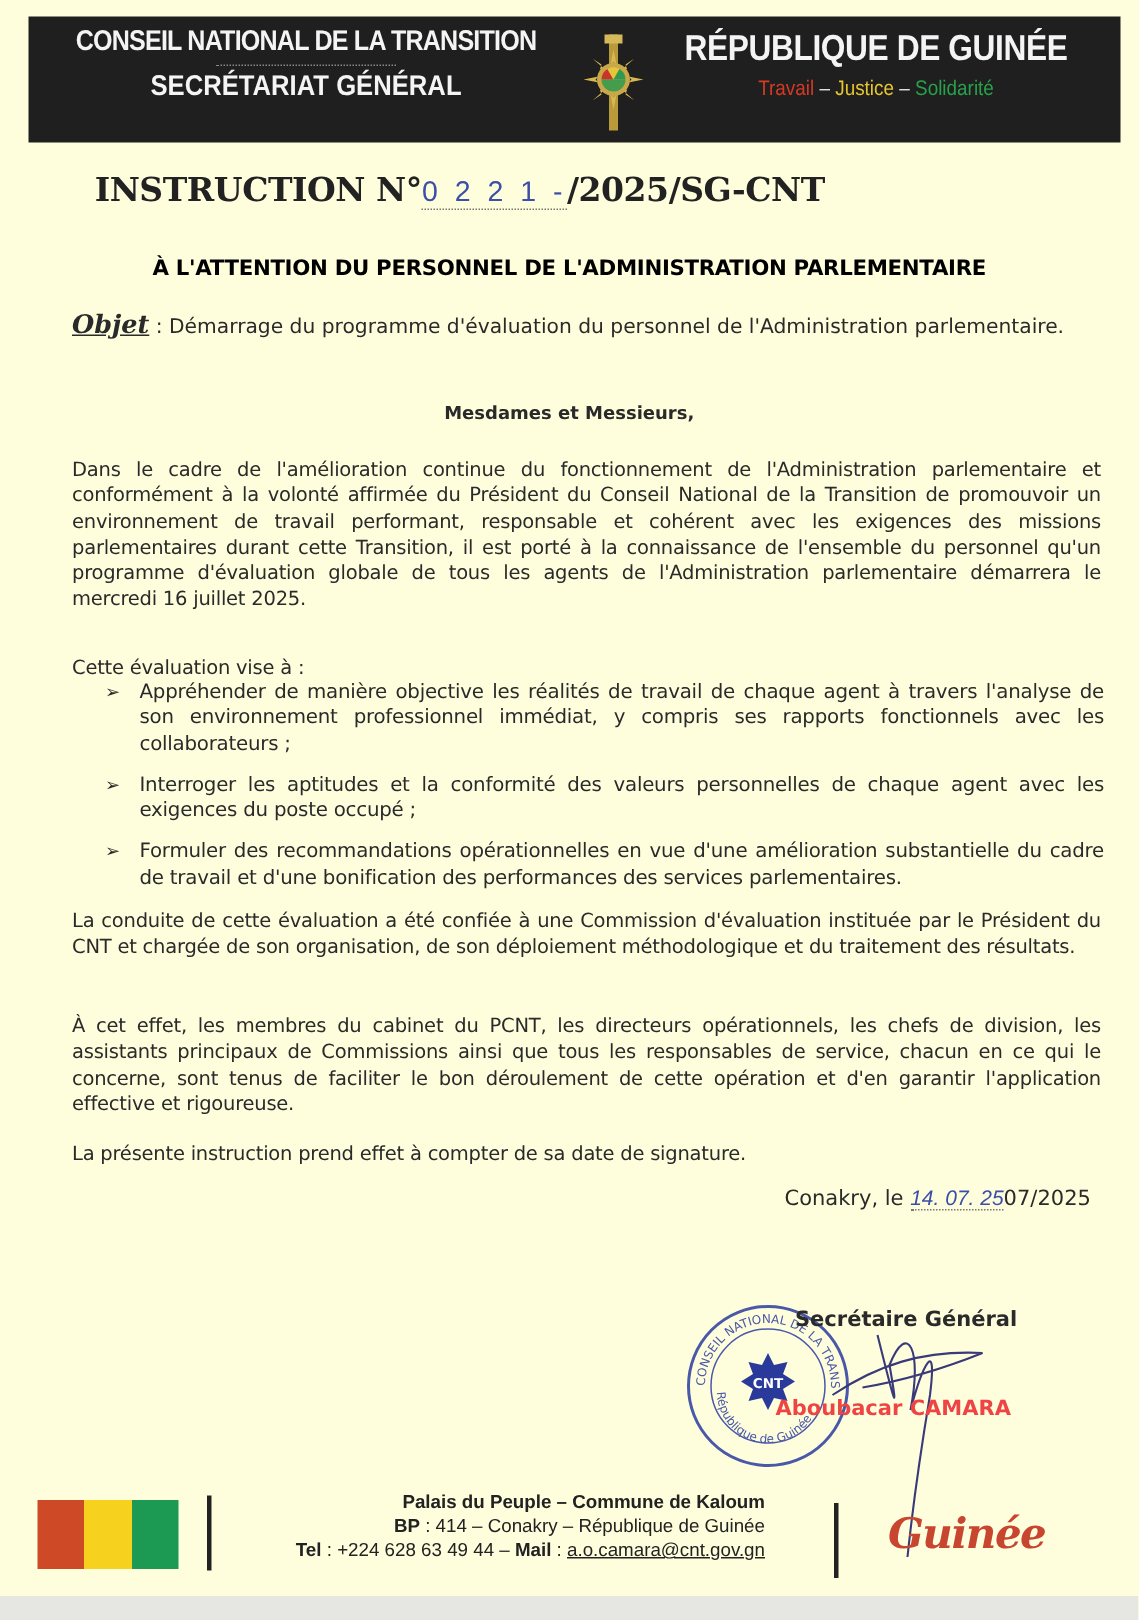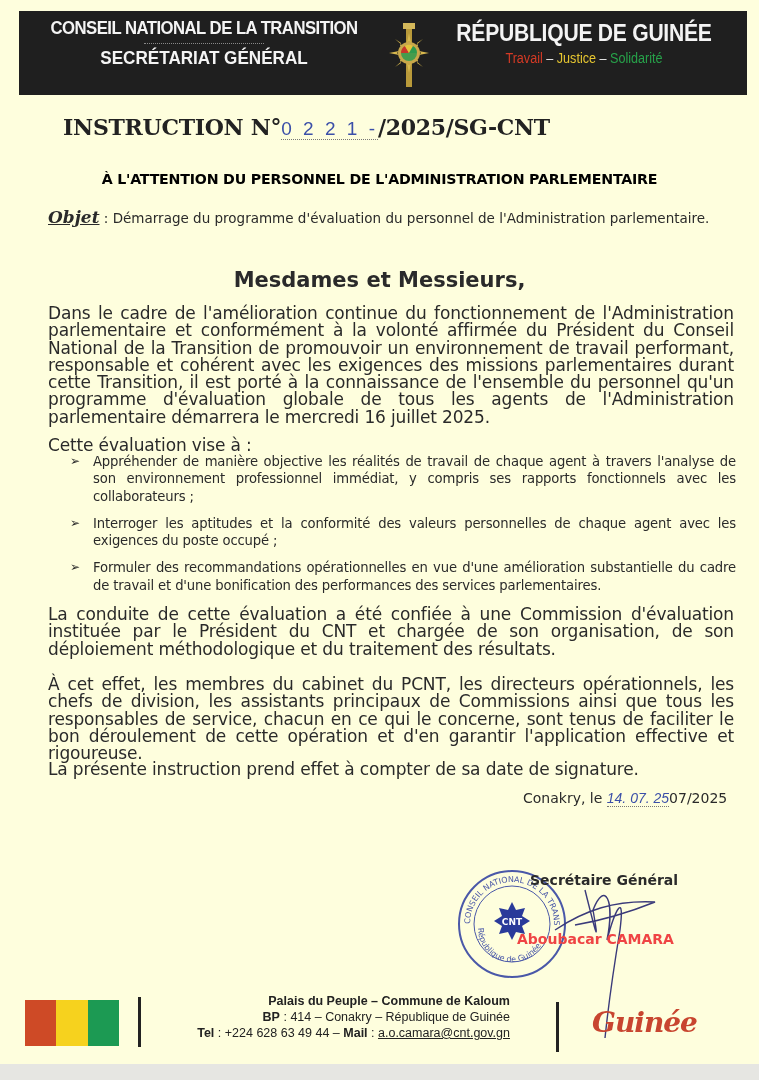--- a/index.html
+++ b/index.html
@@ -37,25 +37,25 @@
   .instr-title .hand { font-family:"Liberation Sans", sans-serif; font-weight:normal; color:#3b4fa8; font-size:19px; letter-spacing:3px; border-bottom:1px dotted #777; }
   .attention {
     position:absolute; left:0; width:759px; top:171px; text-align:center;
     font-weight:bold; font-size:14.2px; color:#000000; letter-spacing:-0.2px;
   }
   .objet {
     position:absolute; left:48px; top:207px; width:686px;
     font-size:13.5px; line-height:20px; text-align:justify; text-align-last:left;
   }
   .objet .lab { font-family:"DejaVu Serif", serif; font-style:italic; font-weight:bold; text-decoration:underline; font-size:17px; }
-  .salutation { position:absolute; left:0; width:759px; top:268px; text-align:center; font-weight:bold; font-size:21px; }
+  .salutation { position:absolute; left:0; width:759px; top:268px; text-align:center; font-weight:bold; font-size:12px; }
 
   .para {
     position:absolute; left:48px; width:686px;
-    font-size:17px; line-height:17.3px; text-align:justify; text-align-last:left;
+    font-size:13px; line-height:17.3px; text-align:justify; text-align-last:left;
     color:#2a2a2a; letter-spacing:-0.15px;
   }
   .p1 { top:305px; }
   .p2 { top:437px; }
   .bullets { position:absolute; left:70px; top:453px; width:666px; margin:0; padding:0; list-style:none; }
   .bullets li { position:relative; padding-left:23px; font-size:13.2px; line-height:17.3px; text-align:justify; text-align-last:left; margin-bottom:10px; letter-spacing:-0.15px; }
   .bullets li .arrow { position:absolute; left:0; top:0; font-size:12px; }
   .p3 { top:606px; }
   .p4 { top:676px; }
   .p5 { top:761px; }

